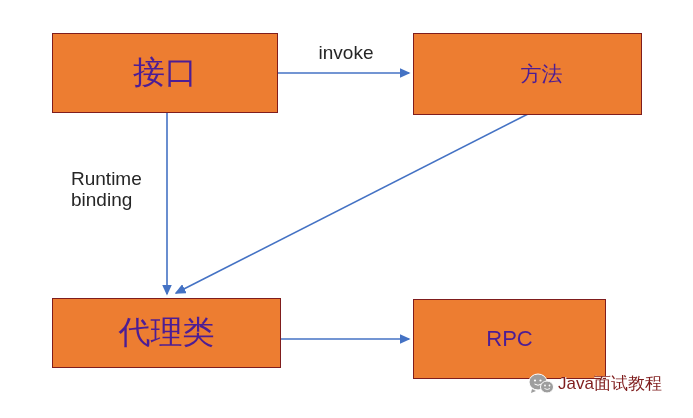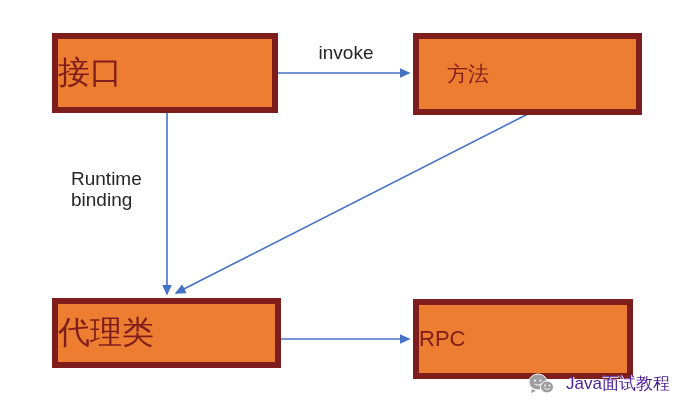--- a/index.html
+++ b/index.html
@@ -8,45 +8,45 @@
     background: #ffffff;
     font-family: "Liberation Sans", sans-serif;
     position: relative;
     overflow: hidden;
   }
   .canvas { position: absolute; left: 0; top: 0; width: 693px; height: 418px; }
   .arrows { position: absolute; left: 0; top: 0; width: 693px; height: 418px; pointer-events: none; }
   .node {
     position: absolute;
     background: #ED7D31;
-    border: 6px solid #7f1d1d;
+    border: 1px solid #7f1d1d;
     box-sizing: border-box;
     display: flex;
     align-items: center;
-    justify-content: flex-start;
-    color: #7f1d1d;
+    justify-content: center;
+    color: #4c1d95;
   }
   .node-interface { left: 52px; top: 33px;  width: 226px; height: 80px; font-size: 32px; }
   .node-method    { left: 413px; top: 33px; width: 229px; height: 82px; font-size: 21px; padding-left: 28px; }
   .node-proxy     { left: 52px; top: 298px; width: 229px; height: 70px; font-size: 32px; }
-  .node-rpc       { left: 413px; top: 299px; width: 220px; height: 80px; font-size: 22px; }
+  .node-rpc       { left: 413px; top: 299px; width: 193px; height: 80px; font-size: 22px; }
   .edge-label {
     position: absolute;
     color: #262626;
     font-size: 19px;
   }
   .label-invoke { left: 306px; top: 42px; width: 80px; text-align: center; }
   .label-runtime { left: 71px; top: 168px; width: 100px; line-height: 21px; }
   .watermark {
     position: absolute;
     left: 528px; top: 372px;
     display: flex;
     align-items: center;
-    gap: 12px;
-    color: #4c1d95;
+    gap: 4px;
+    color: #7f1d1d;
     font-size: 17px;
     text-shadow: 0 1px 0 #ffffff, 1px 0 0 #ffffff;
     white-space: nowrap;
   }
   .watermark svg { display: block; }
 </style>
 </head>
 <body>
 
 <div class="canvas">

